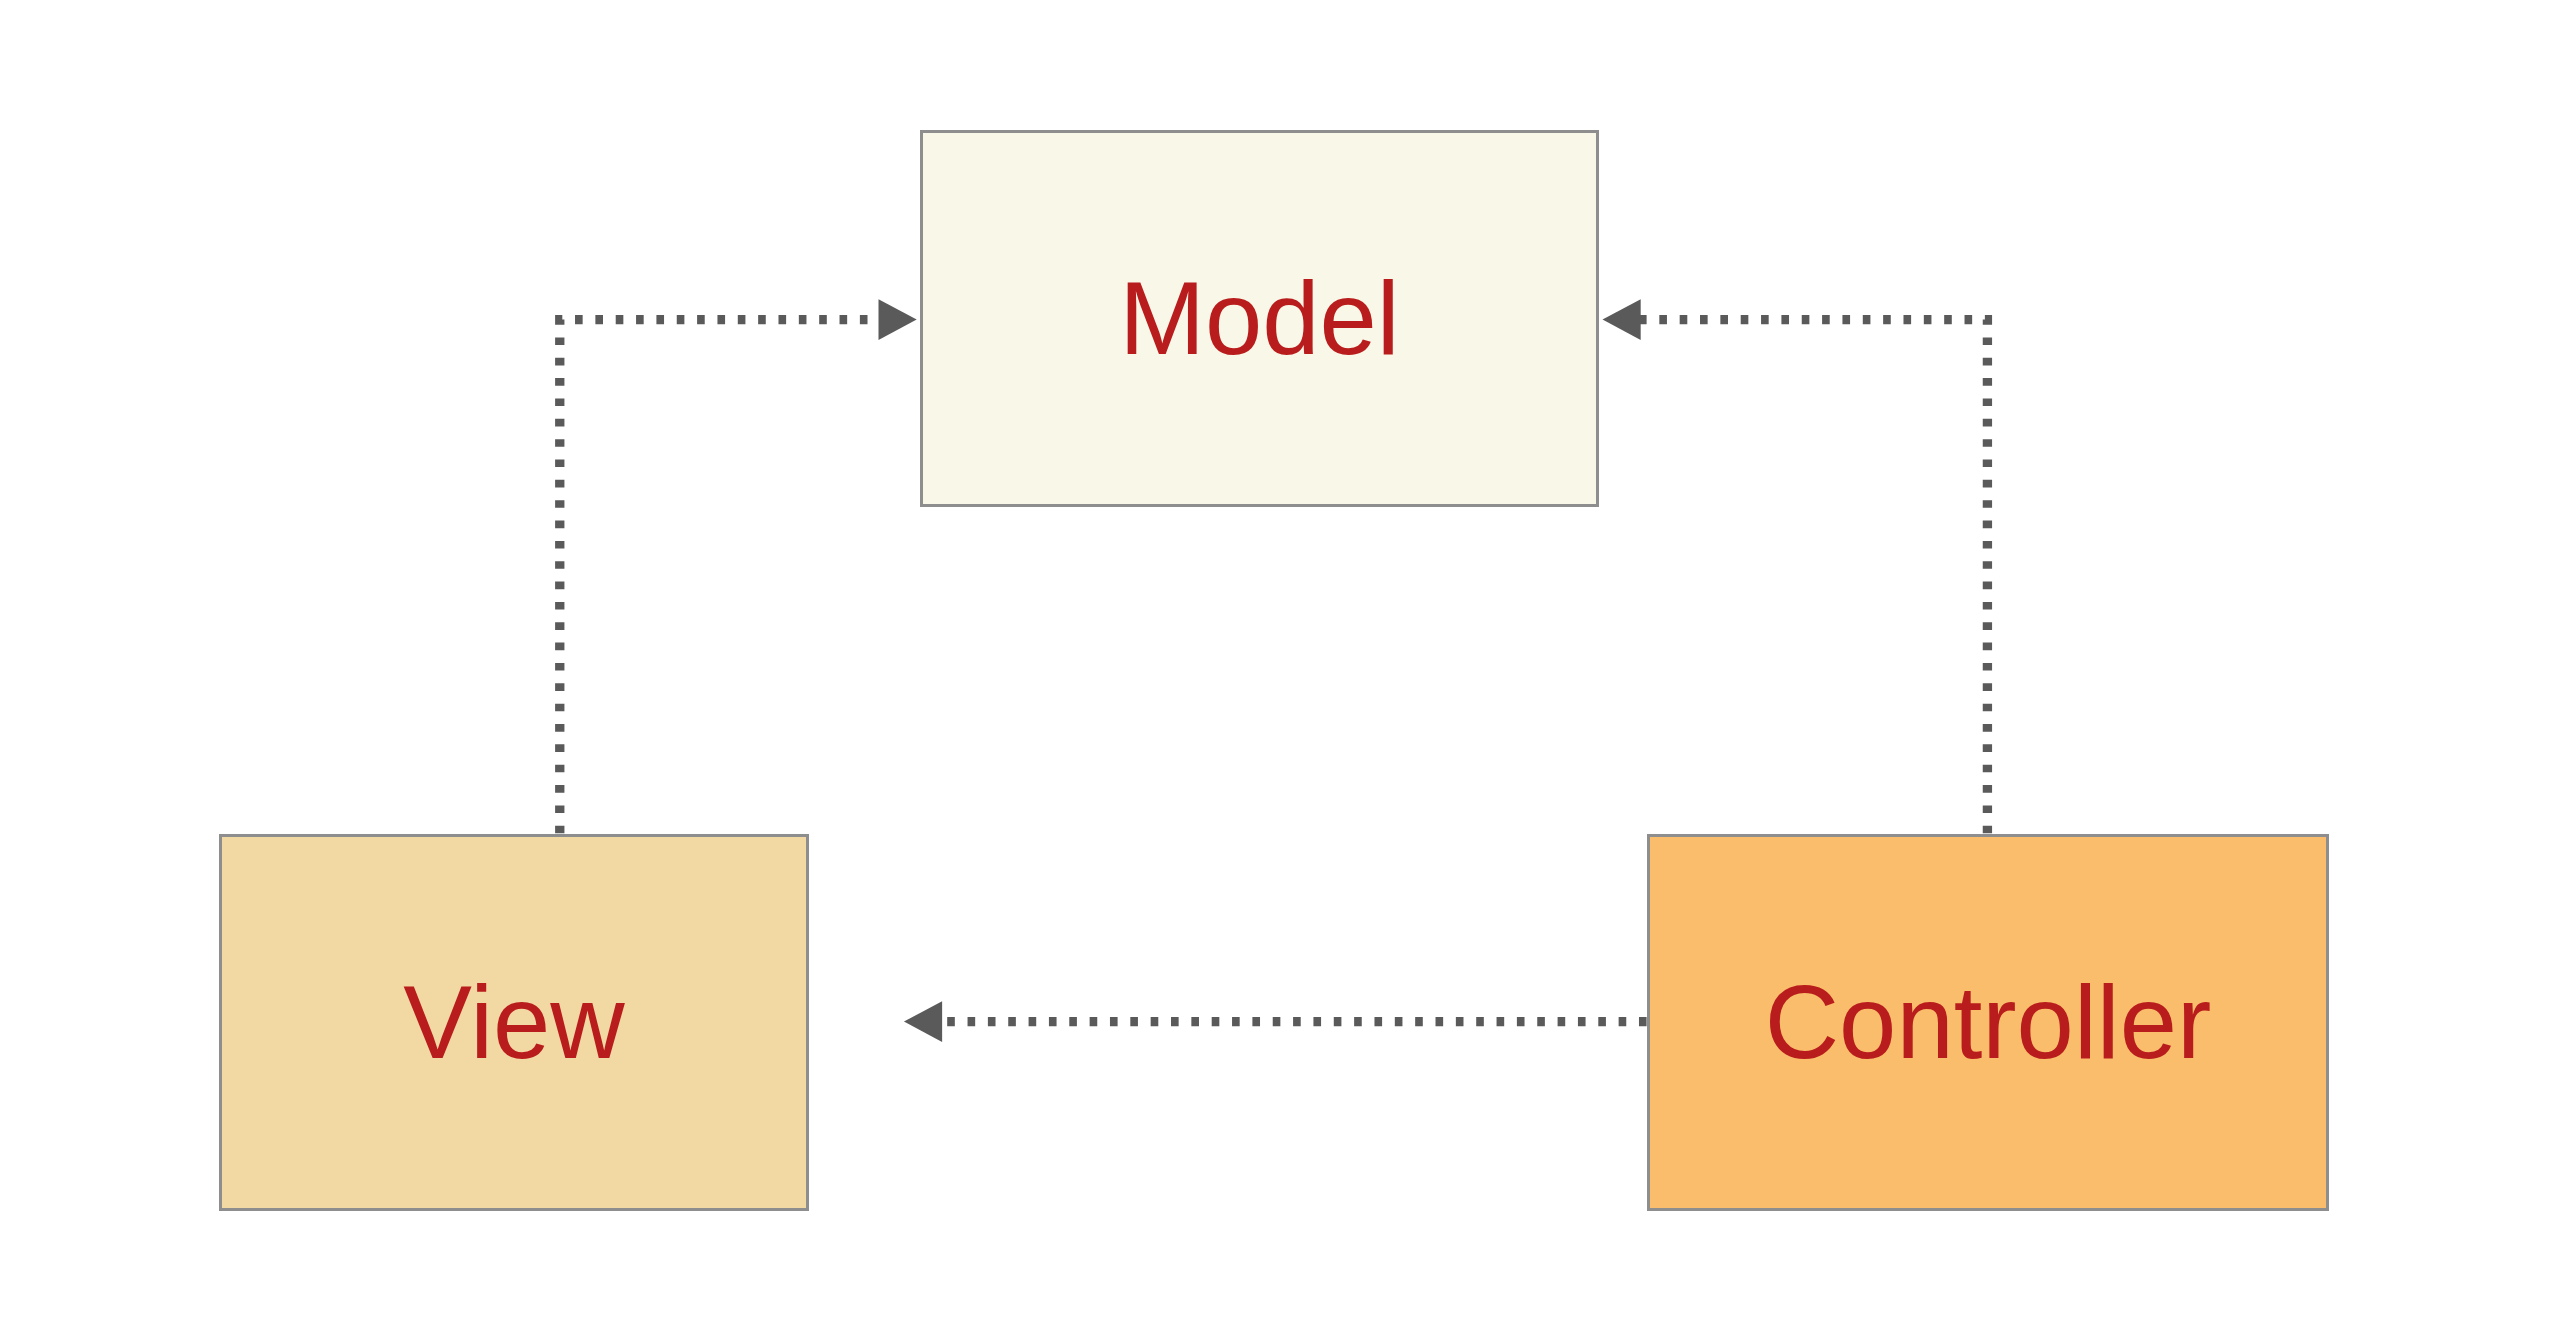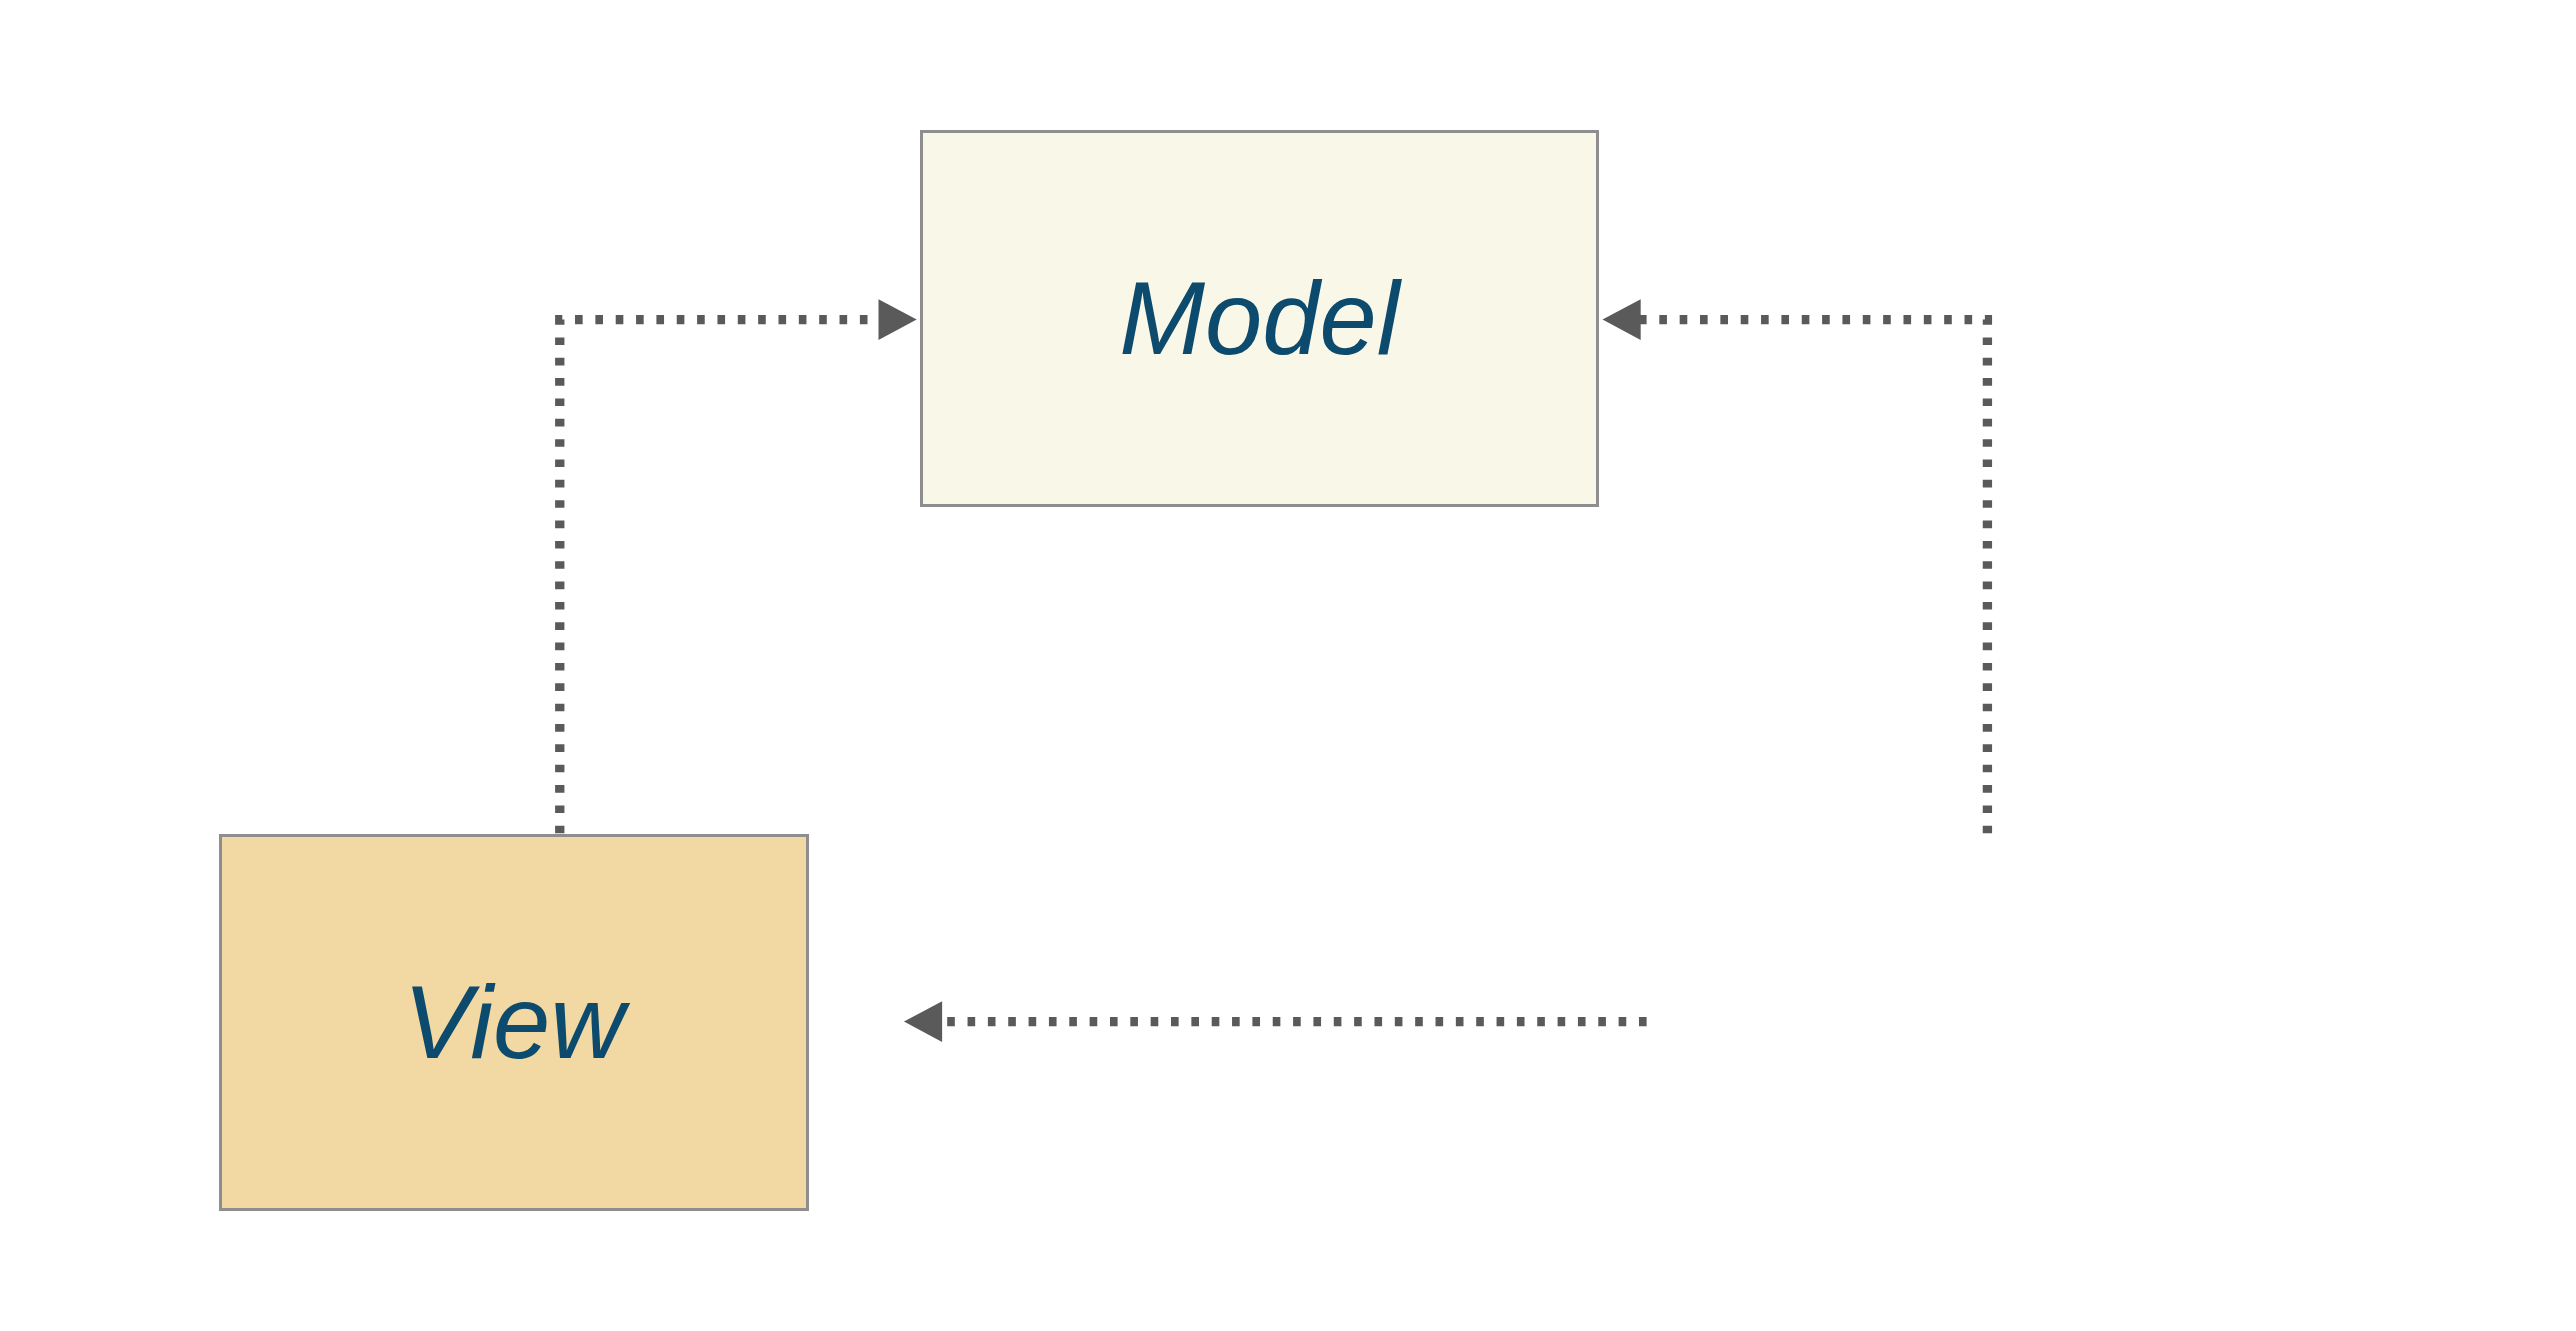--- a/index.html
+++ b/index.html
@@ -18,25 +18,24 @@
   .node {
     position: absolute;
     box-sizing: border-box;
     border: 3.4px solid #8e8e8e;
     display: flex;
     align-items: center;
     justify-content: center;
   }
   .node-label {
     font-size: 103px;
-    color: #0c4a6e;
+    color: #b91c1c;
     letter-spacing: 0;
     line-height: 1;
     white-space: nowrap;
-    font-style: italic;
   }
   .node-model {
     left: 920px;
     top: 130px;
     width: 679px;
     height: 377px;
     background: #f9f7e7;
   }
   .node-view {
     left: 219px;
@@ -96,15 +95,18 @@
   </svg>
 
   <div class="node node-model">
     <span class="node-label">Model</span>
   </div>
 
   <div class="node node-view">
     <span class="node-label">View</span>
   </div>
 
+  <div class="node node-controller">
+    <span class="node-label">Controller</span>
+  </div>
 
 </div>
 
 
 </body></html>

